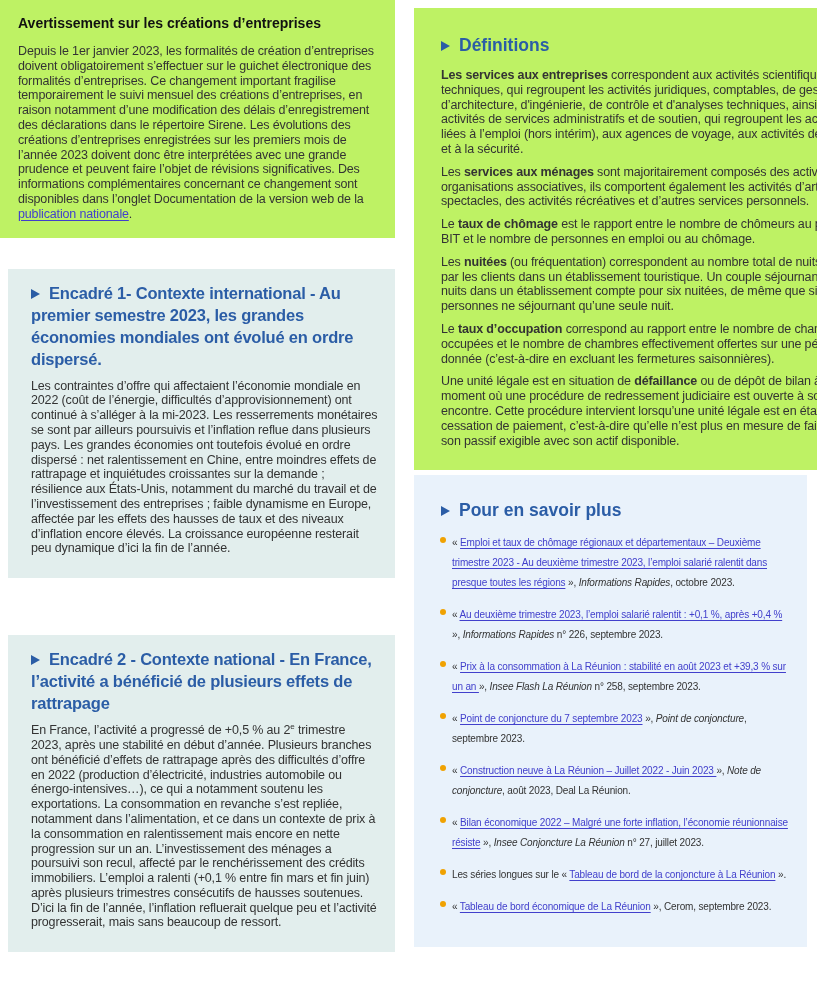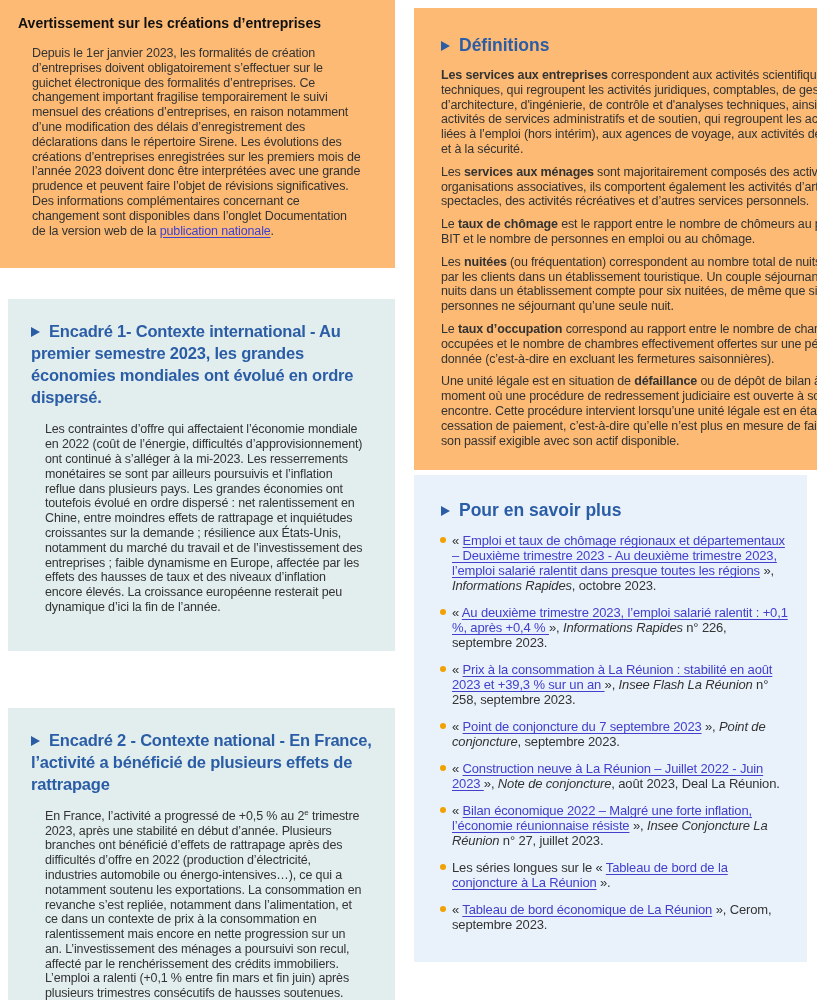--- a/index.html
+++ b/index.html
@@ -6,43 +6,43 @@
   body{
     width:817px;height:1000px;background:#ffffff;position:relative;
     font-family:"Liberation Sans","DejaVu Sans",sans-serif;
     -webkit-font-smoothing:antialiased;
   }
   .page{position:absolute;inset:0;overflow:hidden;}
   .col{position:absolute;}
   .col-left{left:0;top:0;width:395px;}
   .col-right{left:414px;top:8px;width:393px;}
   .box{box-sizing:border-box;}
-  .gray{background:#fdba74;}
+  .gray{background:#bef264;}
   .teal{background:#e2eeed;}
   .blue{background:#e9f2fb;}
   .warning{width:395px;padding:15px 18px 16px;margin-bottom:31px;}
-  .enc{width:387px;margin-left:8px;padding:21px 16px 22px 23px;}
+  .enc{width:387px;margin-left:8px;padding:13px 16px 22px 23px;}
   .enc1{margin-bottom:57px;}
   .defs{width:473px;padding:26px 17px 22px 27px;margin-bottom:5px;}
   .more{width:393px;padding:24px 17px 26px 27px;}
   .warn-title{margin:0 0 12px;font-size:14px;line-height:17px;color:#111111;font-weight:700;}
-  .body{margin:14px;font-size:12.5px;line-height:14.8px;letter-spacing:-0.15px;color:#333333;}
+  .body{margin:0;font-size:12.5px;line-height:14.8px;letter-spacing:-0.15px;color:#333333;}
   .enc-title{margin:0 0 9px;font-size:16.5px;line-height:22px;letter-spacing:-0.2px;color:#2b5da6;font-weight:700;}
   .sec-title{margin:0 0 12px;font-size:17.5px;line-height:22px;color:#2b5da6;font-weight:700;}
   .para{margin:0 0 8px;}
   .para:last-child{margin-bottom:0;}
   .tri{
     display:inline-block;width:0;height:0;
     border-left:9px solid #2b5da6;
     border-top:5.5px solid transparent;
     border-bottom:5.5px solid transparent;
     margin-right:9px;
   }
   .links{list-style:none;margin:0;padding:0;}
-  .link-item{position:relative;padding-left:11px;margin-bottom:4px;font-size:13px;line-height:15px;letter-spacing:-0.15px;color:#333333;margin-top:12px;}
+  .link-item{position:relative;padding-left:11px;margin-bottom:4px;font-size:10px;line-height:20px;letter-spacing:-0.15px;color:#333333;margin-top:12px;}
   .bullet{position:absolute;left:-1px;top:4px;width:6px;height:6px;border-radius:50%;background:#f0a202;}
   .lnk{color:#4240cc;text-decoration:underline;text-underline-offset:2px;cursor:pointer;}
   .b{font-weight:700;}
   .i{font-style:italic;}
   sup{font-size:0.65em;line-height:0;}
 </style>
 </head>
 <body>
 
 <div class="page">

